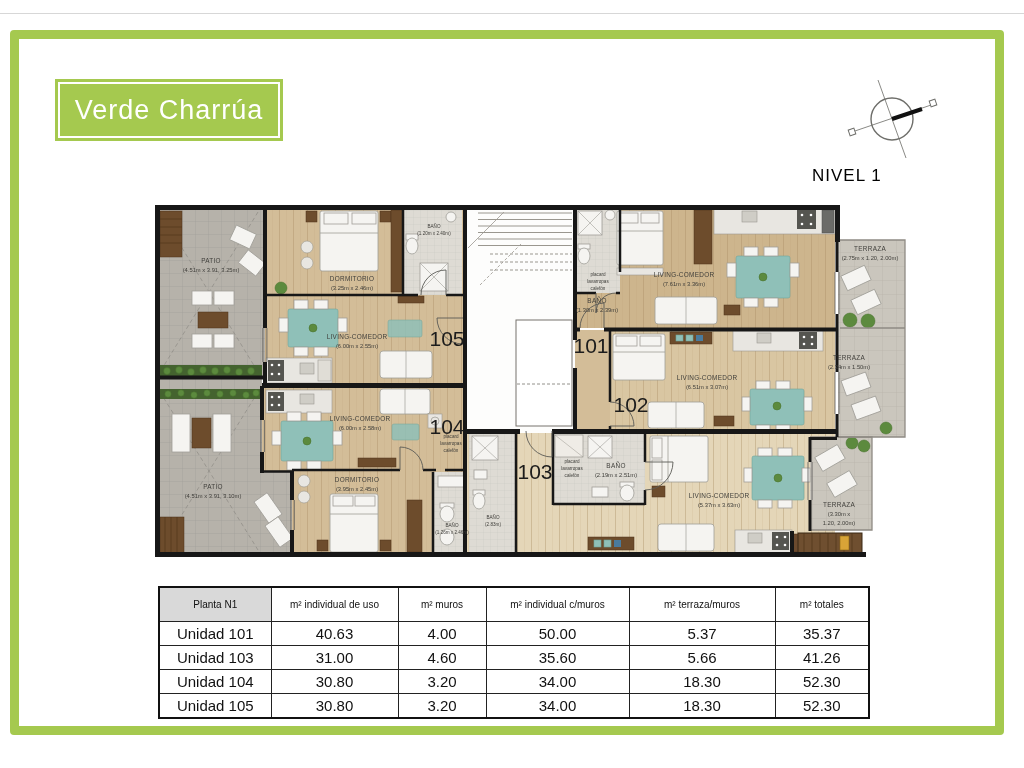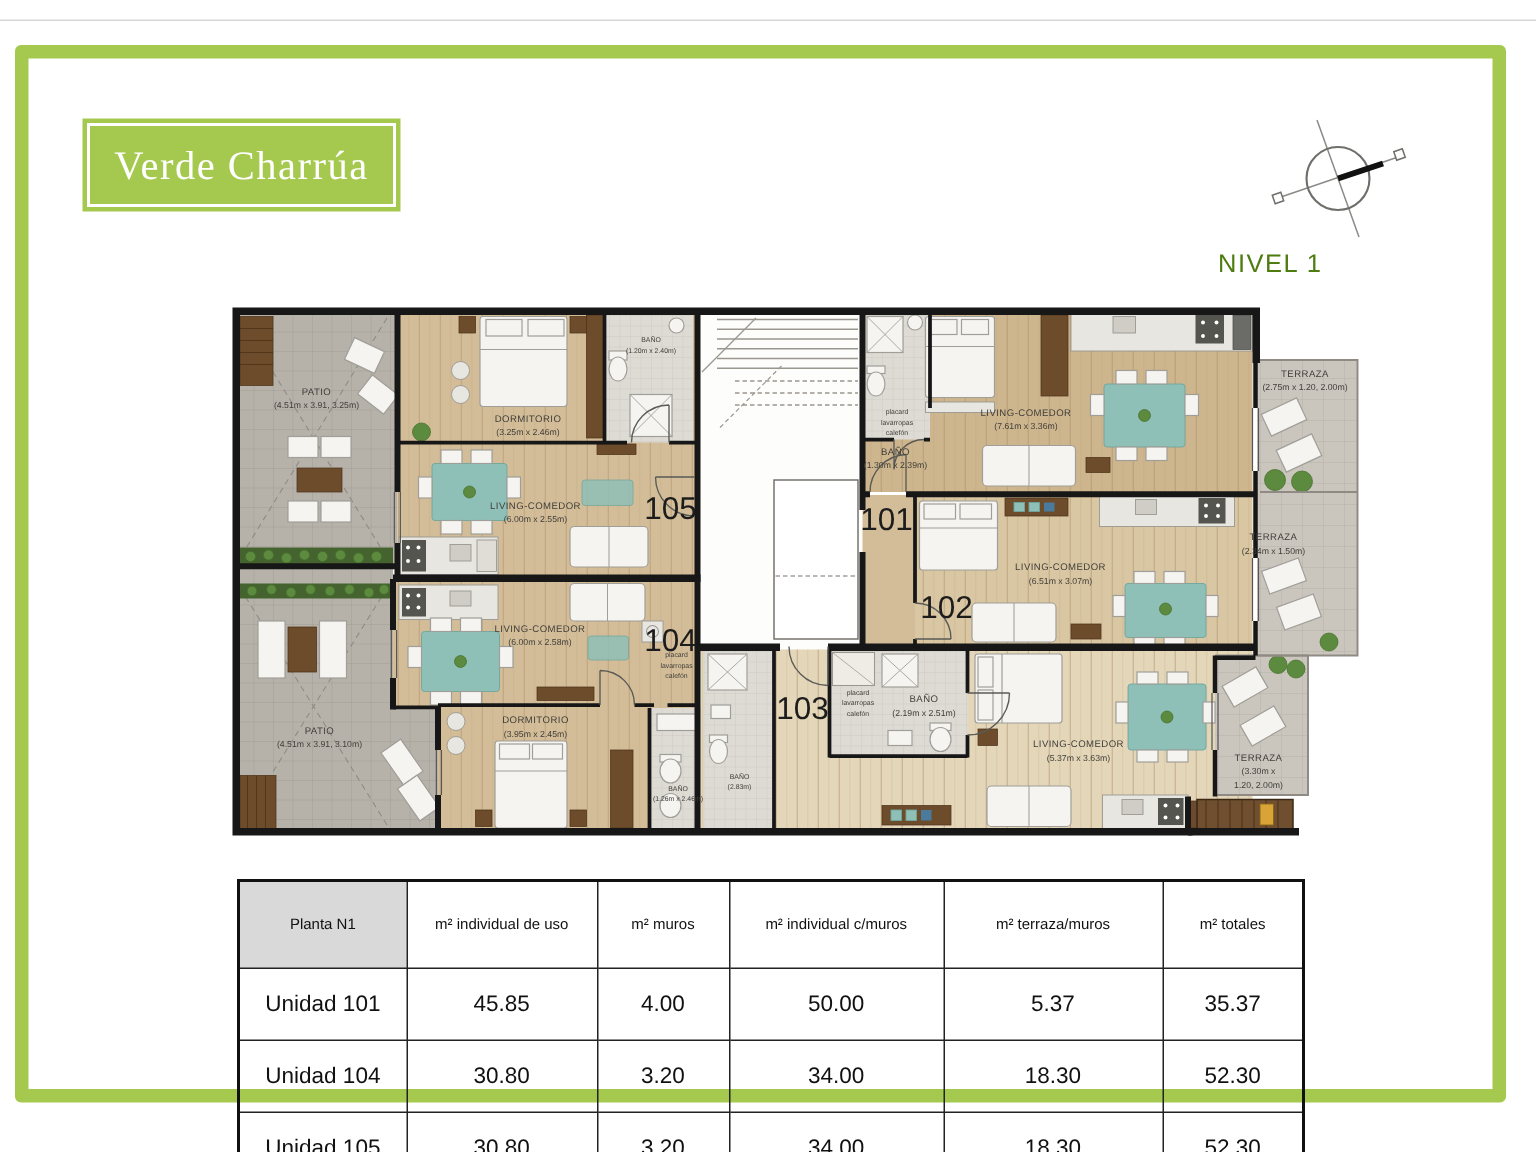--- a/index.html
+++ b/index.html
@@ -1,43 +1,43 @@
 <!DOCTYPE html>
 <html><head>
 <meta charset="utf-8">
 <style>
   html,body{margin:0;padding:0;background:#ffffff;}
   #page{position:relative;width:1024px;height:768px;background:#ffffff;overflow:hidden;
         font-family:"Liberation Sans", sans-serif;}
   #top-hairline{position:absolute;left:0;top:13px;width:1024px;height:1px;background:#d7d7d7;}
   #green-frame{position:absolute;left:10px;top:30px;width:976px;height:687px;
         border:9px solid #a5c94f;border-radius:4px;z-index:3;pointer-events:none;}
-  #logo-box{position:absolute;left:55px;top:79px;width:212px;height:62px;background:#a5c94f;z-index:4;font-family:Liberation Serif, serif;}
+  #logo-box{position:absolute;left:55px;top:79px;width:228px;height:62px;background:#a5c94f;z-index:4;}
   #logo-inner{position:absolute;left:3px;top:3px;right:3px;bottom:3px;border:2px solid #ffffff;
         display:flex;align-items:center;justify-content:center;}
   #logo-text{color:#ffffff;font-size:27px;letter-spacing:1px;font-weight:400;}
-  #level-label{position:absolute;left:812px;top:166px;font-size:17px;color:#4d7c0f;letter-spacing:1px;z-index:4;}
+  #level-label{position:absolute;left:812px;top:166px;font-size:17px;color:#000000;letter-spacing:1px;z-index:4;}
   svg text{font-family:"Liberation Sans", sans-serif;fill:#3f3e3a;}
   .rname{font-size:6.4px;letter-spacing:.3px;}
   .rdims{font-size:5.8px;}
   .rtiny{font-size:4.6px;}
   .unum{font-size:21px;fill:#1c1c1c;}
   .wf{fill:#f5f4f1;stroke:#a09e98;stroke-width:.8;}
   .dk{fill:#6d4c2c;stroke:#4e3319;stroke-width:.5;}
   .tl{fill:#8fc0b8;stroke:#6fa59c;stroke-width:.6;}
   .pl{fill:#5c8a3e;stroke:#46702c;stroke-width:.5;}
   .ap{fill:#e8e6e1;stroke:#9a9891;stroke-width:.6;}
   .wall{stroke:#171717;fill:none;}
   .thin{stroke:#8f8b84;stroke-width:1.3;fill:none;}
   .slide{stroke:#555;stroke-width:.8;fill:none;}
   .arc{stroke:#5a5a56;stroke-width:.9;fill:none;}
   .stair{stroke:#9a978f;stroke-width:1;fill:none;}
   #area-table{position:absolute;left:158px;top:586px;z-index:4;border-collapse:collapse;
         table-layout:fixed;width:710px;font-size:10px;color:#111;}
-  #area-table th,#area-table td{border:1px solid #222;text-align:center;padding:16px;line-height:1;
+  #area-table th,#area-table td{border:1px solid #222;text-align:center;padding:4px;line-height:1;
         font-weight:normal;overflow:hidden;white-space:nowrap;}
   #area-table{border:2px solid #111;}
   #area-table thead th{height:25px;}
   #area-table tbody td{height:13px;font-size:15px;}
   #area-table thead th.shaded{background:#d9d9d9;}
 </style>
 </head>
 <body>
 
 <div id="page">
@@ -484,25 +484,33 @@
         <th>m² individual de uso</th>
         <th>m² muros</th>
         <th>m² individual c/muros</th>
         <th>m² terraza/muros</th>
         <th>m² totales</th>
       </tr>
     </thead>
     <tbody>
       <tr>
         <td>Unidad 101</td>
-        <td>45.85</td>
+        <td>40.63</td>
         <td>4.00</td>
         <td>50.00</td>
         <td>5.37</td>
         <td>35.37</td>
+      </tr>
+      <tr>
+        <td>Unidad 103</td>
+        <td>31.00</td>
+        <td>4.60</td>
+        <td>35.60</td>
+        <td>5.66</td>
+        <td>41.26</td>
       </tr>
       <tr>
         <td>Unidad 104</td>
         <td>30.80</td>
         <td>3.20</td>
         <td>34.00</td>
         <td>18.30</td>
         <td>52.30</td>
       </tr>
       <tr>

